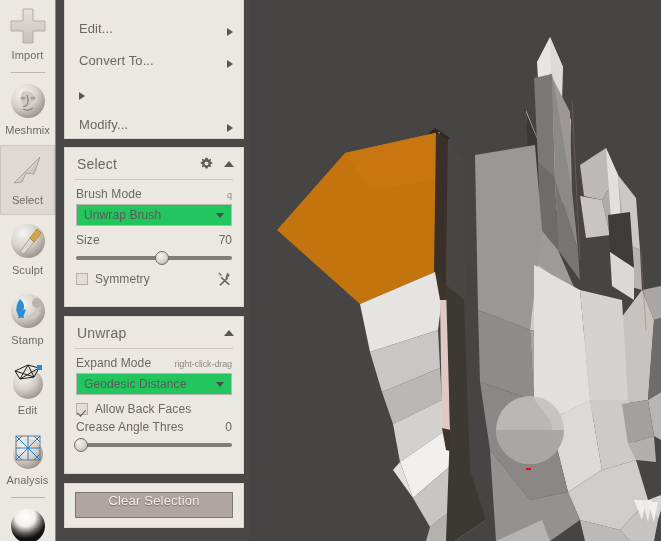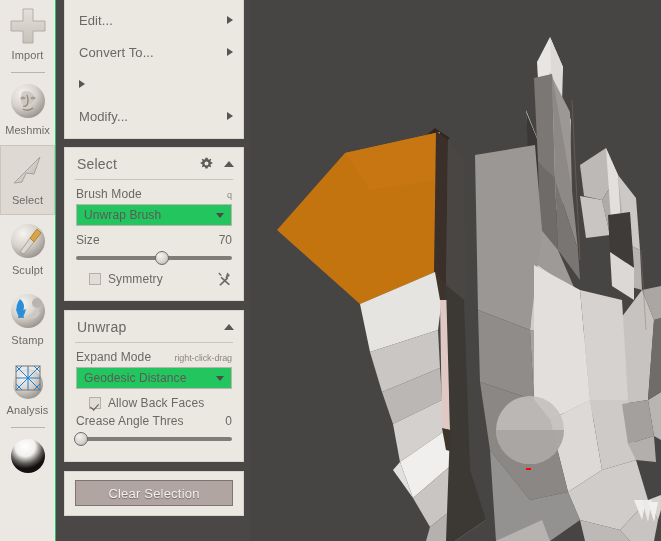--- a/index.html
+++ b/index.html
@@ -58,21 +58,21 @@
     background:#ebe7e1;
     border:1px solid #d9d4cc;
     margin:0 6px 6px 8px;
     box-sizing:border-box;
   }
   .panel.first{margin-top:-1px;}
 
   
   .menu-list{padding:4px 0 6px 0;}
   .menu-row{
-    height:32px;display:flex;align-items:center;
+    height:32px;display:flex;align-items:flex-end;
     padding:0 10px 0 14px;box-sizing:border-box;cursor:default;gap:12px;
   }
   .menu-row .mlabel{
     flex:1;font-size:13px;color:#6b6864;letter-spacing:.1px;
   }
   .arrow-r{
     width:0;height:0;
     border-left:6px solid #575452;
     border-top:4.5px solid transparent;
     border-bottom:4.5px solid transparent;
@@ -86,21 +86,21 @@
   .sec-title{flex:1;font-size:14px;color:#6b6864;letter-spacing:.2px;}
   .gear{width:13px;height:13px;margin-right:11px;display:block;}
   .caret-up{
     width:0;height:0;
     border-bottom:6px solid #5a5755;
     border-left:5px solid transparent;
     border-right:5px solid transparent;
   }
   .sec-rule{height:1px;background:#c9c3ba;margin:0 10px;}
 
-  .sec-body{padding:7px 11px 10px 11px;}
+  .sec-body{padding:7px 11px 16px 11px;}
 
   .lbl-row{display:flex;align-items:baseline;margin-bottom:3px;}
   .lbl{font-size:12px;color:#6b6864;flex:1;letter-spacing:.1px;}
   .val{font-size:12px;color:#6b6864;}
   .hint{font-size:9px;color:#8d8882;letter-spacing:-0.1px;}
 
   .combo{
     position:relative;
     height:22px;background:#22c55e;border:1px solid #b9b4ad;
     display:flex;align-items:center;padding:0 7px;box-sizing:border-box;
@@ -121,37 +121,37 @@
     position:absolute;left:0;right:0;top:6px;height:4px;
     background:#807c78;border-radius:2px;
   }
   .slider .thumb{
     position:absolute;top:1px;width:14px;height:14px;border-radius:50%;
     background:radial-gradient(circle at 35% 30%, #f4f2ef 0%, #d8d4cf 55%, #a9a49e 100%);
     border:1px solid #6f6b67;box-sizing:border-box;
     margin-left:-7px;
   }
 
-  .check-row{display:flex;align-items:center;margin:5px 0 4px 13px;cursor:default;}
+  .check-row{display:flex;align-items:center;margin:5px 0 4px 0;cursor:default;}
   .box{
     width:12px;height:12px;border:1px solid #b4afa8;background:#e2ded7;
     margin-right:7px;box-sizing:border-box;position:relative;
   }
   .box.on:after{
     content:"";position:absolute;left:2px;top:4px;
     width:4px;height:7px;border:solid #5b5855;border-width:0 1.6px 1.6px 0;
     transform:rotate(42deg);
   }
   .check-lbl{font-size:12px;color:#6b6864;flex:1;letter-spacing:.1px;}
   .wrench{width:15px;height:15px;display:block;}
 
   .btn-wrap{padding:8px 10px 9px 10px;}
   .btn{
     height:26px;background:#b1a5a2;border:1px solid #7e7472;
-    display:flex;align-items:center;justify-content:center;
+    display:flex;align-items:flex-start;justify-content:center;
     box-sizing:border-box;cursor:default;
   }
   .btn-text{font-size:13px;color:#f2efec;letter-spacing:.2px;
             text-shadow:0 1px 1px rgba(60,50,48,.55);}
 </style>
 </head>
 <body>
 
 <div id="app">
 
@@ -314,20 +314,31 @@
         <circle cx="22" cy="22" r="17" fill="url(#gSph)"></circle>
         <path d="M14 10 q6 5 3 12 q-3 6 -6 1 q-2 -7 3 -13 z" fill="#2a8fd8"></path>
         <path d="M10 20 q7 2 8 9 q-6 1 -8 -9 z" fill="#2a8fd8"></path>
         <path d="M20 20 q-7 2 -8 9 q6 1 8 -9 z" fill="#2a8fd8"></path>
         <circle cx="31" cy="14" r="5" fill="#b9b4ad"></circle>
         <path d="M30 19 q-4 7 -10 9 q9 5 14 -4 z" fill="#cdc8c1"></path>
       </svg>
       <div class="rail-label">Stamp</div>
     </div>
 
+    <div class="rail-item">
+      <svg class="rail-ico" viewBox="0 0 44 44">
+        <circle cx="22" cy="25" r="15" fill="url(#gSph)"></circle>
+        <g fill="none" stroke="#1f1f1f" stroke-width="1">
+          <path d="M9 12 L22 6 L33 9 L28 18 L14 20 Z"></path>
+          <path d="M9 12 L28 18 M22 6 L14 20 M33 9 L14 20 M22 6 L28 18"></path>
+        </g>
+        <rect x="31" y="6" width="5" height="5" fill="#1f8fe0"></rect>
+      </svg>
+      <div class="rail-label">Edit</div>
+    </div>
 
     <div class="rail-item">
       <svg class="rail-ico" viewBox="0 0 44 44">
         <circle cx="22" cy="25" r="15" fill="url(#gSph)"></circle>
         <rect x="10" y="7" width="24" height="24" fill="none" stroke="#7c7770" stroke-width="1"></rect>
         <g fill="none" stroke="#1f7fd0" stroke-width="1">
           <path d="M10 7 L34 31 M34 7 L10 31 M10 19 L34 19 M22 7 L22 31
                    M10 7 L22 19 L34 7 M10 31 L22 19 L34 31
                    M16 7 L10 13 M28 7 L34 13 M16 31 L10 25 M28 31 L34 25"></path>
         </g>

